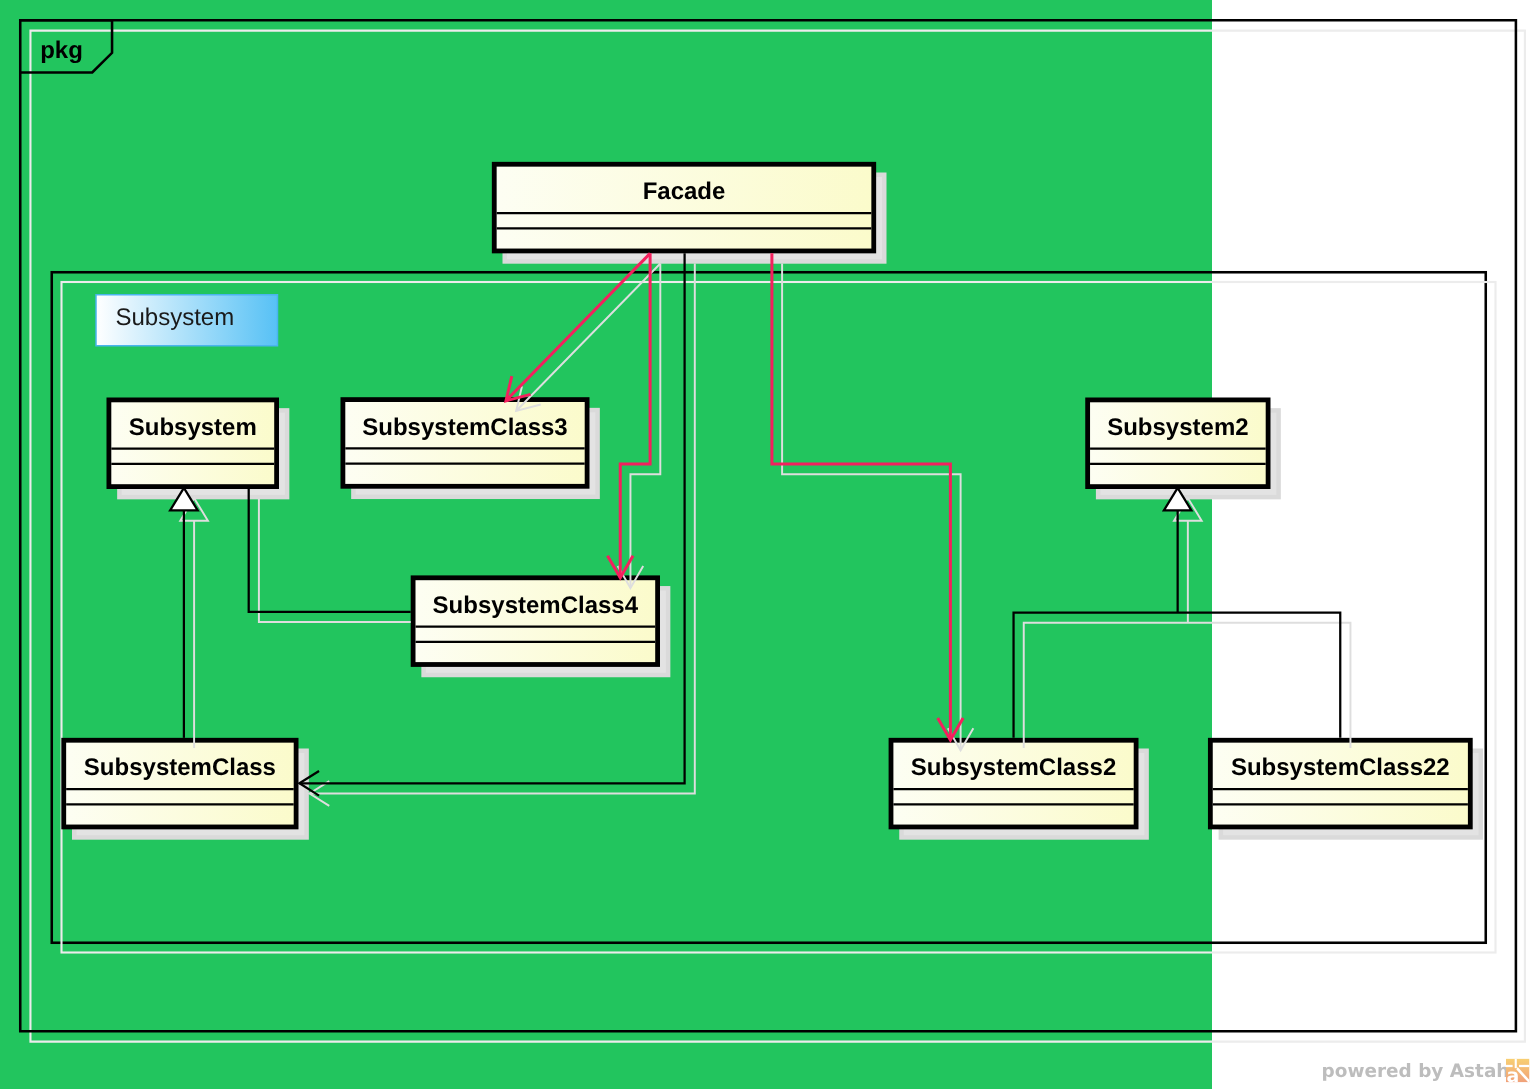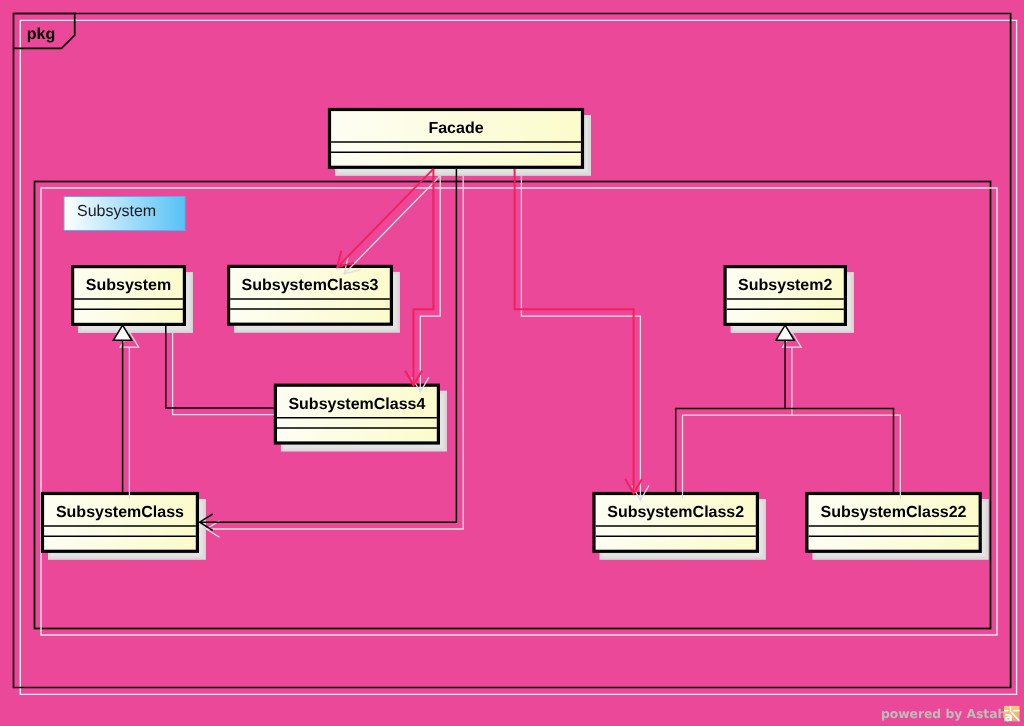--- a/index.html
+++ b/index.html
@@ -1,21 +1,21 @@
 <!DOCTYPE html>
 <html><head>
 <meta charset="utf-8">
 <title>UML Class Diagram</title>
 <style>
   html,body{margin:0;padding:0;background:#ffffff;
             -webkit-font-smoothing:antialiased;
             text-rendering:geometricPrecision;}
   body{width:1024px;height:726px;overflow:hidden;
        font-family:"Liberation Sans",sans-serif;}
-  #stage{position:relative;width:1024px;height:726px;background:#ec4899;}
+  #stage{position:relative;width:808px;height:726px;background:#22c55e;}
   text{-webkit-font-smoothing:antialiased;}
   #canvas{position:absolute;left:0;top:0;width:1024px;height:726px;}
   .cls-name{font-family:"Liberation Sans",sans-serif;font-size:16px;font-weight:bold;fill:#000;}
   .pkg-tab-text{font-family:"Liberation Sans",sans-serif;font-size:16px;font-weight:bold;fill:#000;}
   .pkg-lbl-text{font-family:"Liberation Sans",sans-serif;font-size:16px;font-weight:normal;fill:#1a1a1a;}
   .wm-text{font-family:"DejaVu Sans",sans-serif;font-size:12.3px;font-weight:bold;fill:#bdbdbd;}
 </style>
 </head>
 <body>
 

